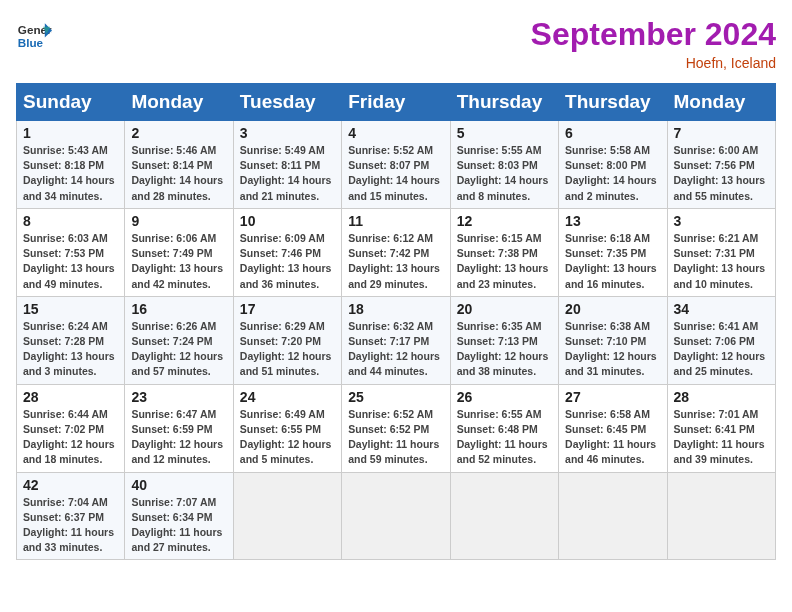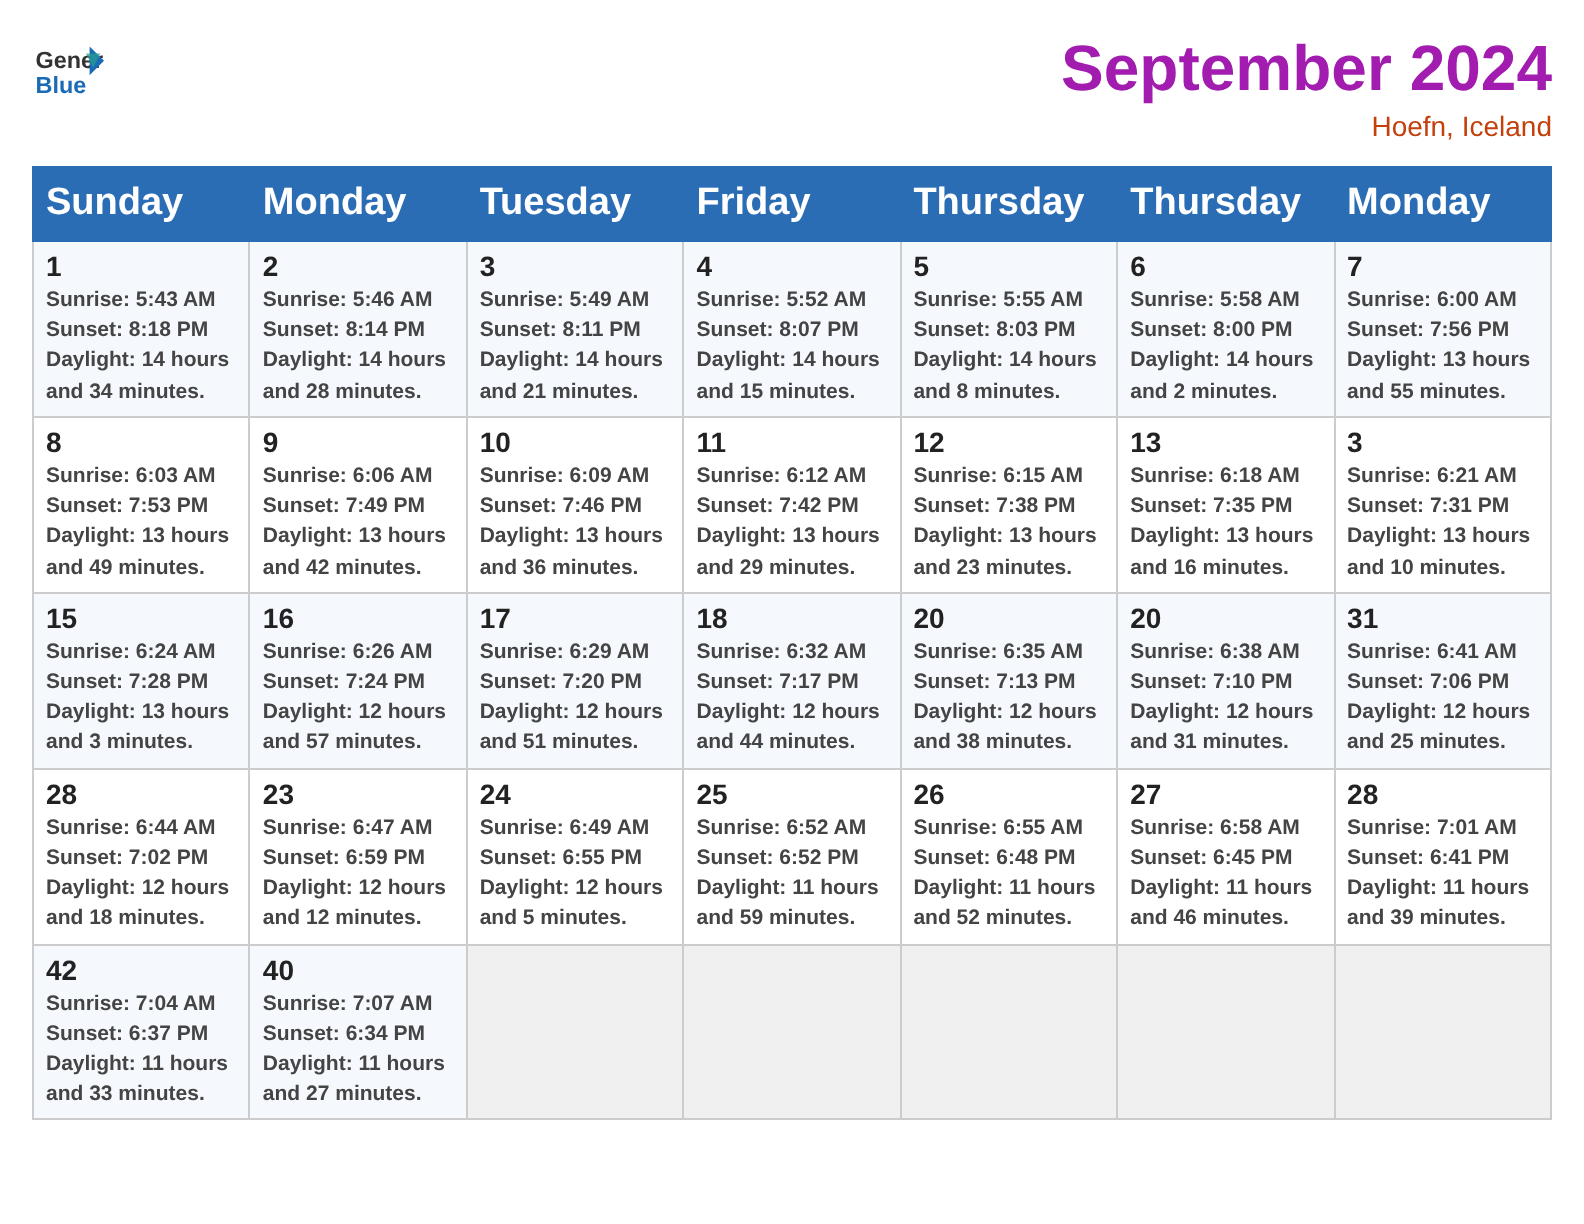--- a/index.html
+++ b/index.html
@@ -131,21 +131,21 @@
         <td><span class="day-num">13</span><span class="day-detail">Sunrise: 6:18 AM<br>Sunset: 7:35 PM<br>Daylight: 13 hours and 16 minutes.</span></td>
         <td><span class="day-num">3</span><span class="day-detail">Sunrise: 6:21 AM<br>Sunset: 7:31 PM<br>Daylight: 13 hours and 10 minutes.</span></td>
       </tr>
       <tr>
         <td><span class="day-num">15</span><span class="day-detail">Sunrise: 6:24 AM<br>Sunset: 7:28 PM<br>Daylight: 13 hours and 3 minutes.</span></td>
         <td><span class="day-num">16</span><span class="day-detail">Sunrise: 6:26 AM<br>Sunset: 7:24 PM<br>Daylight: 12 hours and 57 minutes.</span></td>
         <td><span class="day-num">17</span><span class="day-detail">Sunrise: 6:29 AM<br>Sunset: 7:20 PM<br>Daylight: 12 hours and 51 minutes.</span></td>
         <td><span class="day-num">18</span><span class="day-detail">Sunrise: 6:32 AM<br>Sunset: 7:17 PM<br>Daylight: 12 hours and 44 minutes.</span></td>
         <td><span class="day-num">20</span><span class="day-detail">Sunrise: 6:35 AM<br>Sunset: 7:13 PM<br>Daylight: 12 hours and 38 minutes.</span></td>
         <td><span class="day-num">20</span><span class="day-detail">Sunrise: 6:38 AM<br>Sunset: 7:10 PM<br>Daylight: 12 hours and 31 minutes.</span></td>
-        <td><span class="day-num">31</span><span class="day-detail">Sunrise: 6:41 AM<br>Sunset: 7:06 PM<br>Daylight: 12 hours and 25 minutes.</span></td>
+        <td><span class="day-num">34</span><span class="day-detail">Sunrise: 6:41 AM<br>Sunset: 7:06 PM<br>Daylight: 12 hours and 25 minutes.</span></td>
       </tr>
       <tr>
         <td><span class="day-num">28</span><span class="day-detail">Sunrise: 6:44 AM<br>Sunset: 7:02 PM<br>Daylight: 12 hours and 18 minutes.</span></td>
         <td><span class="day-num">23</span><span class="day-detail">Sunrise: 6:47 AM<br>Sunset: 6:59 PM<br>Daylight: 12 hours and 12 minutes.</span></td>
         <td><span class="day-num">24</span><span class="day-detail">Sunrise: 6:49 AM<br>Sunset: 6:55 PM<br>Daylight: 12 hours and 5 minutes.</span></td>
         <td><span class="day-num">25</span><span class="day-detail">Sunrise: 6:52 AM<br>Sunset: 6:52 PM<br>Daylight: 11 hours and 59 minutes.</span></td>
         <td><span class="day-num">26</span><span class="day-detail">Sunrise: 6:55 AM<br>Sunset: 6:48 PM<br>Daylight: 11 hours and 52 minutes.</span></td>
         <td><span class="day-num">27</span><span class="day-detail">Sunrise: 6:58 AM<br>Sunset: 6:45 PM<br>Daylight: 11 hours and 46 minutes.</span></td>
         <td><span class="day-num">28</span><span class="day-detail">Sunrise: 7:01 AM<br>Sunset: 6:41 PM<br>Daylight: 11 hours and 39 minutes.</span></td>
       </tr>

